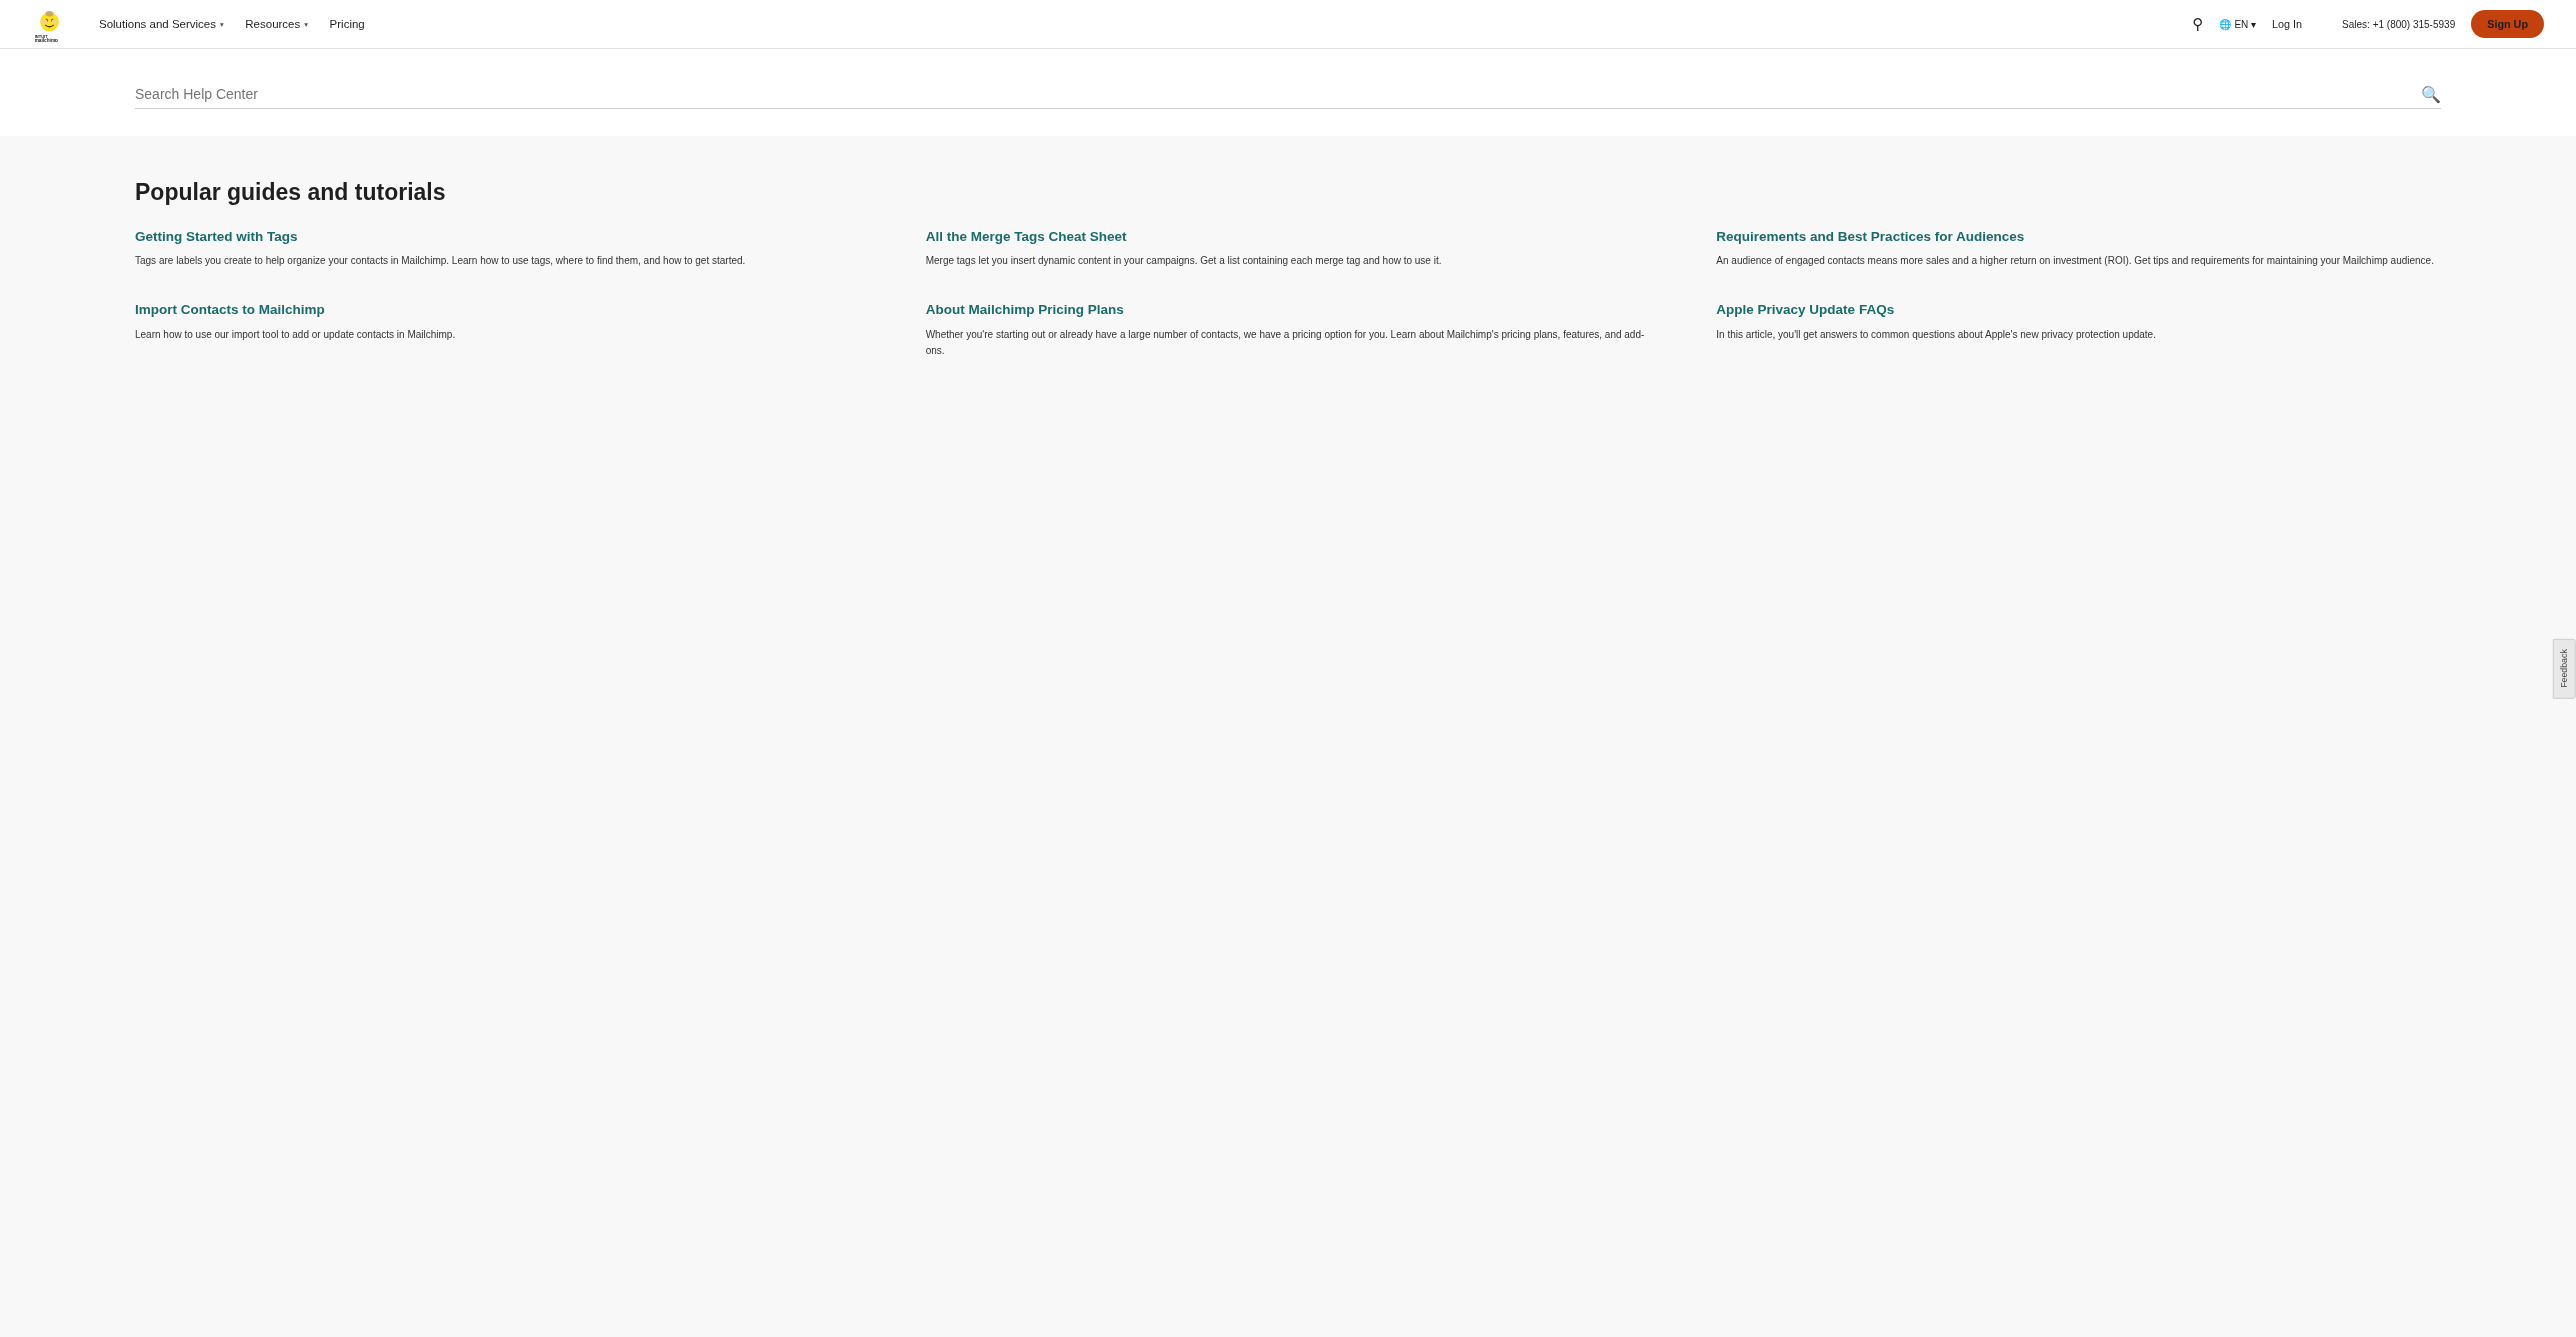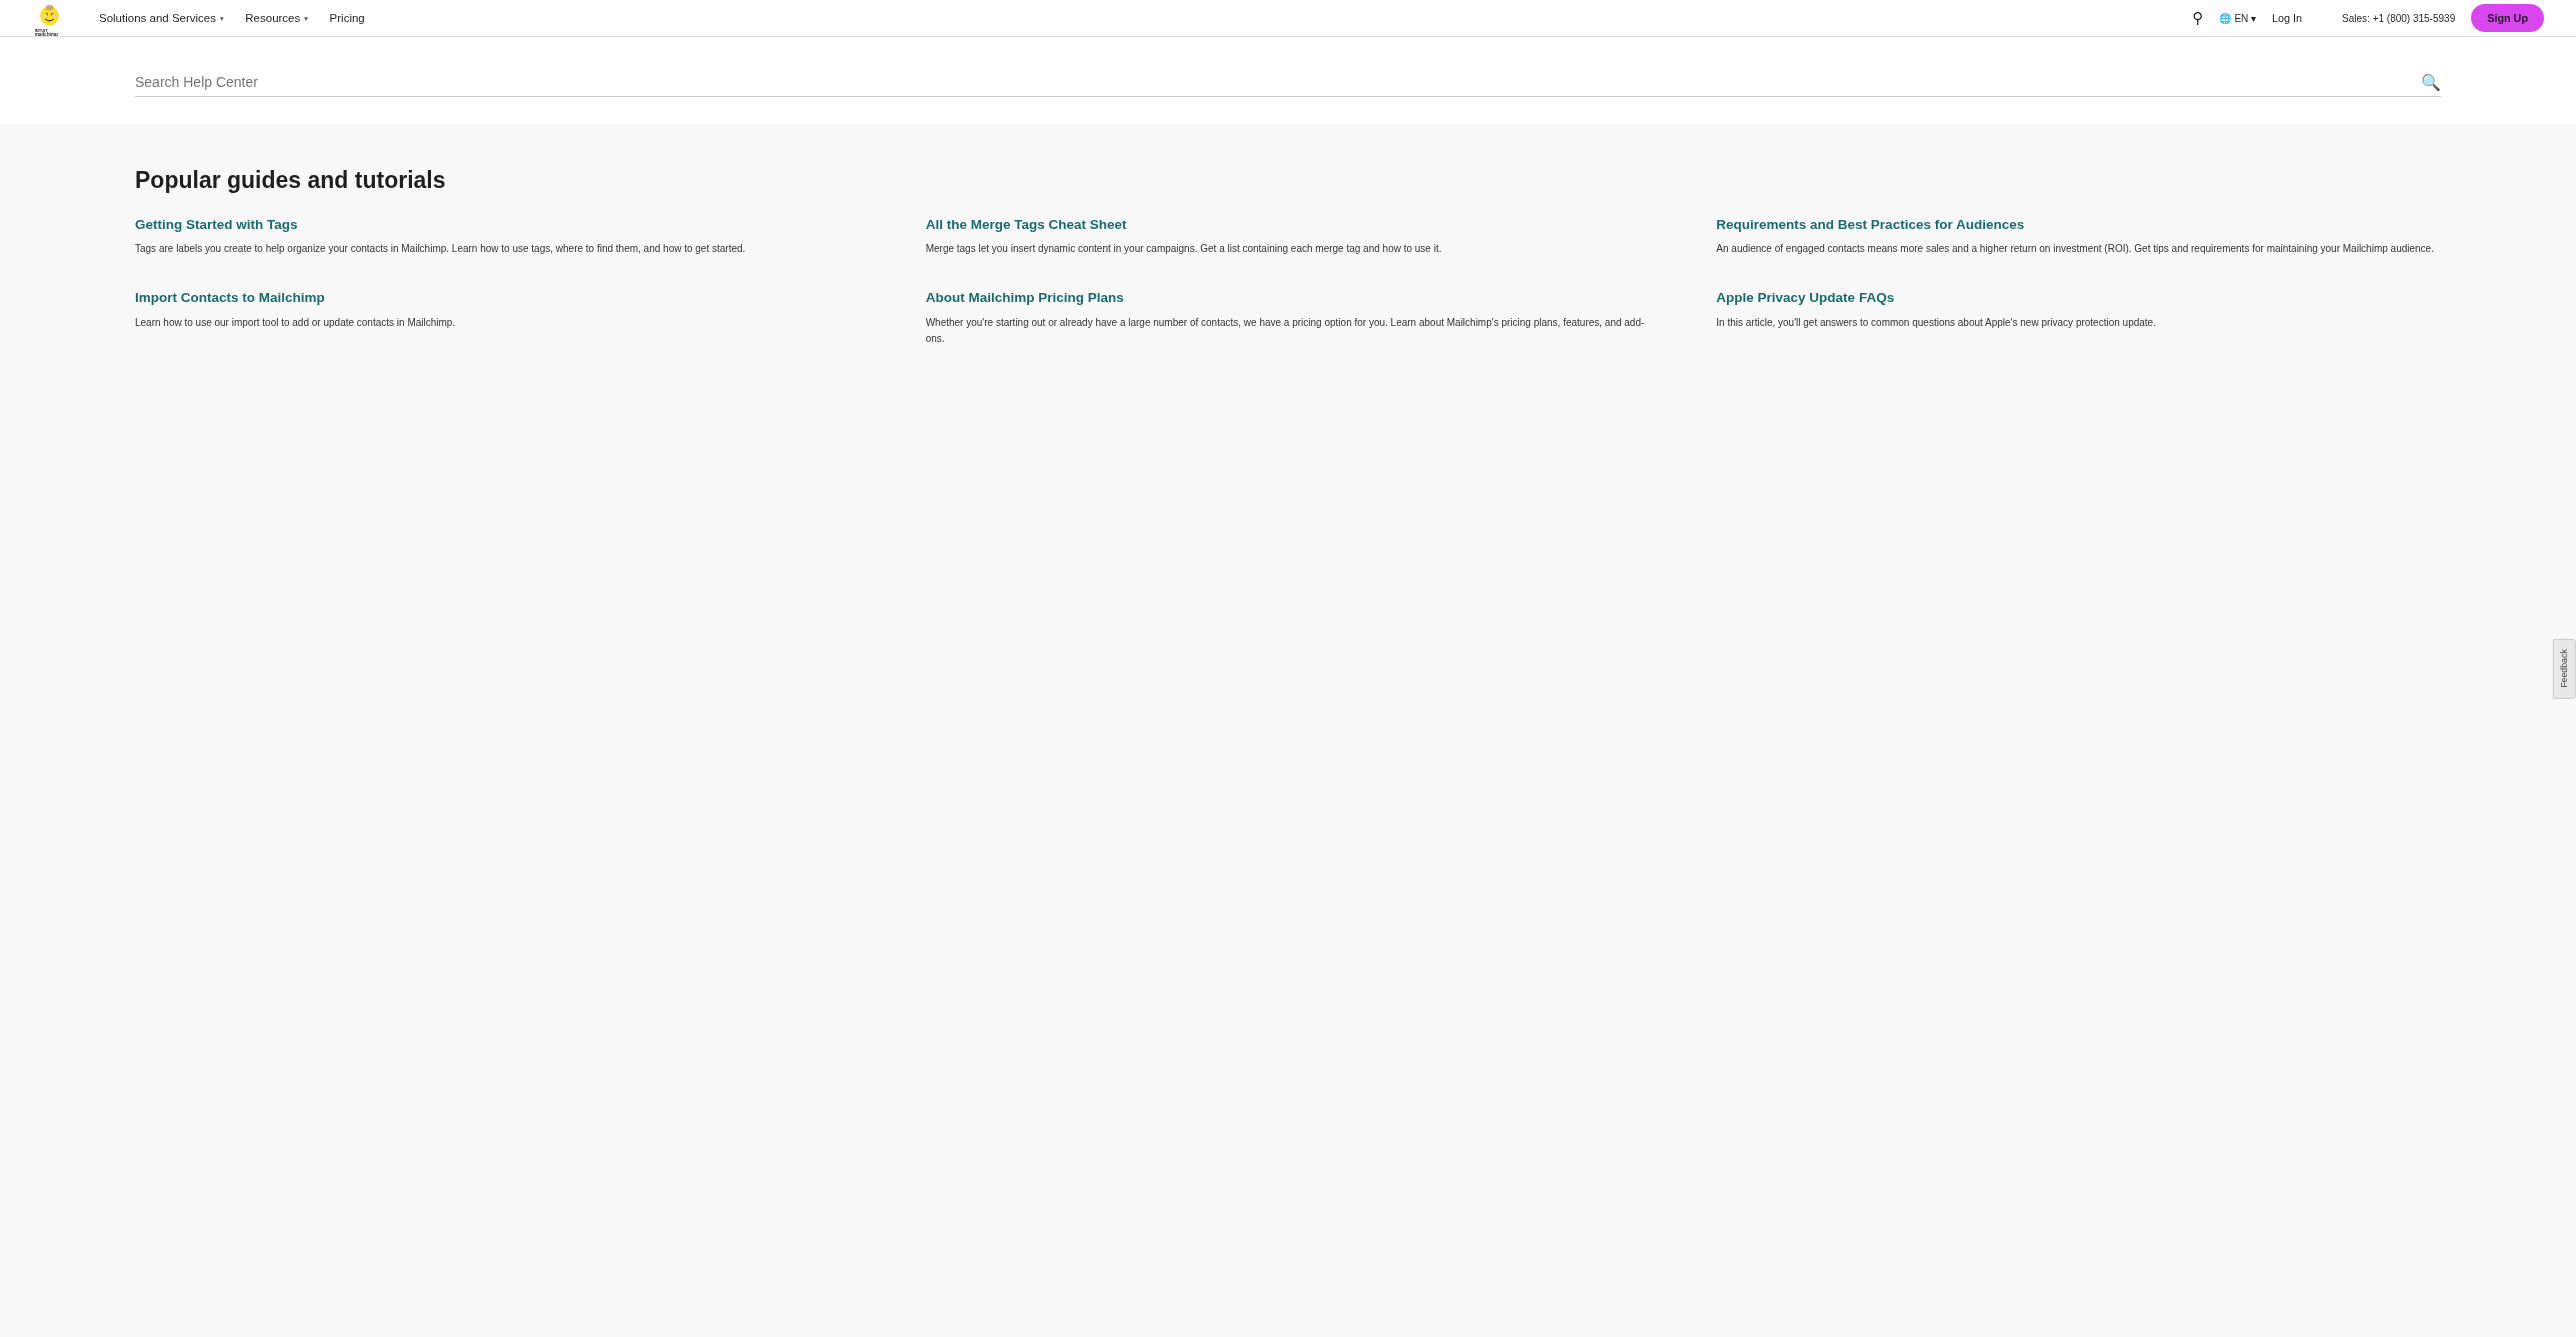--- a/index.html
+++ b/index.html
@@ -15,21 +15,21 @@
       min-height: 100vh;
     }
 
     
     .navbar {
       background: #fff;
       border-bottom: 0.7px solid #e0e0e0;
       display: flex;
       align-items: center;
       padding: 0 32px;
-      height: 37px;
+      height: 49px;
       position: relative;
       z-index: 10;
     }
 
     .logo-area {
       display: flex;
       align-items: center;
       gap: 6.8px;
       margin-right: 32px;
       text-decoration: none;
@@ -91,21 +91,21 @@
       cursor: pointer;
     }
 
     .sales-text {
       font-size: 10px;
       color: #1f1f1f;
       margin-left: 24px;
     }
 
     .signup-btn {
-      background: #d946ef;
+      background: #c2410c;
       border: none;
       border-radius: 34px;
       padding: 8px 16px;
       font-size: 10.8px;
       font-weight: 700;
       cursor: pointer;
       color: #1f1f1f;
     }
 
     

